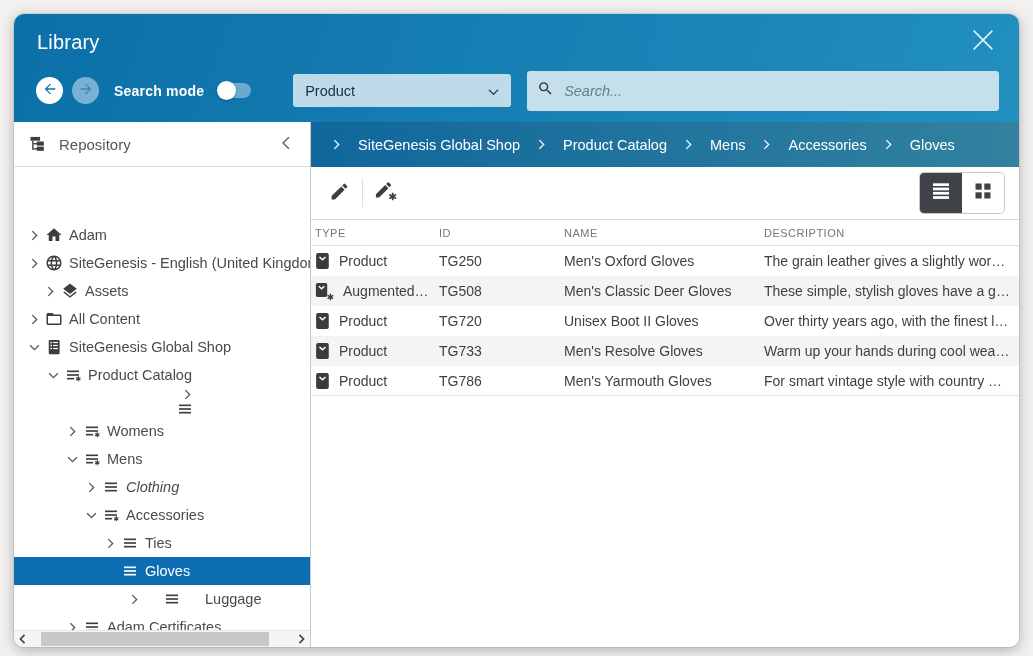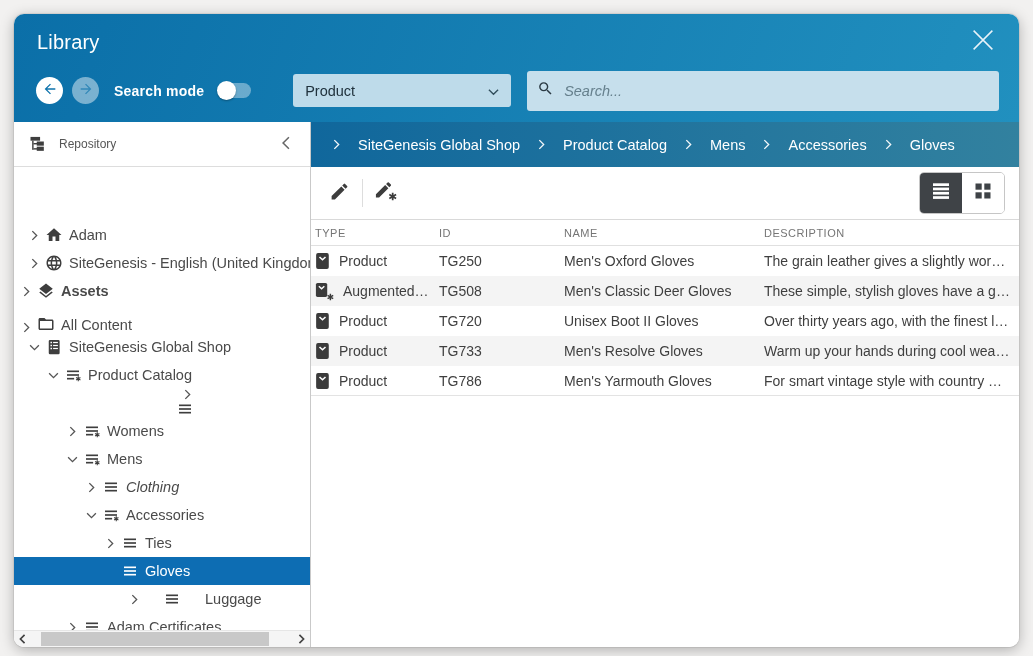--- a/index.html
+++ b/index.html
@@ -42,21 +42,21 @@
   .search-box { margin-left:16px; flex:1; height:40px; border-radius:3px;
     background:var(--search-bg,#c6dfec); display:flex; align-items:center; padding:12px 10px; }
   .search-box input { flex:1; border:0; outline:0; background:transparent; margin-left:8px;
     font-family:"Liberation Sans",sans-serif; font-size:14.5px; color:#24333c; }
   .search-box input::placeholder { color:#66808d; font-style:italic; }
   
   .body { flex:1; display:flex; min-height:0; }
   .sidebar { flex:0 0 297px; border-right:1px solid #c9c9c9; position:relative;
     display:flex; flex-direction:column; min-width:0; background:#fff; }
   .side-hdr { flex:0 0 45px; border-bottom:1px solid #ddd; display:flex; align-items:center;
-    padding:0 15px 0 14px; color:#565656; font-size:12px; }
+    padding:0 15px 0 14px; color:#565656; font-size:15px; }
   .side-hdr .t-icon { display:flex; margin-right:11px; }
   .collapse-btn { margin-left:auto; display:flex; cursor:pointer; padding:4px; }
   .tree { flex:1; overflow:hidden; padding-top:7px; }
   .tree-row { height:28px; display:flex; align-items:center; font-size:14.5px; color:#4a4a4a;
     white-space:nowrap; cursor:pointer; }
   .tree-row .arrow { width:17px; display:flex; justify-content:center; flex:0 0 auto; color:#555; }
   .tree-row .icon { width:18px; display:flex; justify-content:center; margin:0 6px 0 2px;
     flex:0 0 auto; color:#3e3e3e; }
   .tree-row .lbl { overflow:hidden; }
   .tree-row.selected { background:var(--selection,#0d6db3); color:#fff; }
@@ -179,34 +179,34 @@
                 <path d="M1.5 1l5 5-5 5"></path>
               </svg>
             </span>
             <span class="icon">
               <svg width="18" height="18" viewBox="0 0 24 24" fill="currentColor">
                 <path d="M11.99 2C6.47 2 2 6.48 2 12s4.47 10 9.99 10C17.52 22 22 17.52 22 12S17.52 2 11.99 2zm6.93 6h-2.95a15.65 15.65 0 0 0-1.38-3.56A8.03 8.03 0 0 1 18.92 8zM12 4.04c.83 1.2 1.48 2.53 1.91 3.96h-3.82c.43-1.43 1.08-2.76 1.91-3.96zM4.26 14C4.1 13.36 4 12.69 4 12s.1-1.36.26-2h3.38c-.08.66-.14 1.32-.14 2s.06 1.34.14 2H4.26zm.82 2h2.95c.32 1.25.78 2.45 1.38 3.56A8.03 8.03 0 0 1 5.08 16zm2.95-8H5.08a8.03 8.03 0 0 1 4.33-3.56A15.65 15.65 0 0 0 8.03 8zM12 19.96c-.83-1.2-1.48-2.53-1.91-3.96h3.82c-.43 1.43-1.08 2.76-1.91 3.96zM14.34 14H9.66c-.09-.66-.16-1.32-.16-2s.07-1.35.16-2h4.68c.09.65.16 1.32.16 2s-.07 1.34-.16 2zm.25 5.56c.6-1.11 1.06-2.31 1.38-3.56h2.95a8.03 8.03 0 0 1-4.33 3.56zM16.36 14c.08-.66.14-1.32.14-2s-.06-1.34-.14-2h3.38c.16.64.26 1.31.26 2s-.1 1.36-.26 2h-3.38z"></path>
               </svg>
             </span>
             <span class="lbl">SiteGenesis - English (United Kingdom)</span>
           </div>
-          <div class="tree-row" style="padding-left: 4px; font-weight: bold;">
+          <div class="tree-row" style="padding-left: 28px;">
             <span class="arrow">
               <svg width="7" height="11" viewBox="0 0 8 12" fill="none" stroke="currentColor" stroke-width="1.5">
                 <path d="M1.5 1l5 5-5 5"></path>
               </svg>
             </span>
             <span class="icon">
               <svg width="18" height="18" viewBox="0 0 24 24" fill="currentColor">
                 <path d="M11.99 18.54l-7.37-5.73L3 14.07l9 7 9-7-1.63-1.27-7.38 5.74zM12 16l7.36-5.73L21 9l-9-7-9 7 1.63 1.27L12 16z"></path>
               </svg>
             </span>
             <span class="lbl">Assets</span>
           </div>
-          <div class="tree-row" style="padding-left: 4px; align-items: flex-end;">
+          <div class="tree-row" style="padding-left: 12px;">
             <span class="arrow">
               <svg width="7" height="11" viewBox="0 0 8 12" fill="none" stroke="currentColor" stroke-width="1.5">
                 <path d="M1.5 1l5 5-5 5"></path>
               </svg>
             </span>
             <span class="icon">
               <svg width="18" height="18" viewBox="0 0 24 24" fill="currentColor">
                 <path d="M20 6h-8l-2-2H4c-1.1 0-2 .9-2 2v12c0 1.1.9 2 2 2h16c1.1 0 2-.9 2-2V8c0-1.1-.9-2-2-2zm0 12H4V8h16v10z"></path>
               </svg>
             </span>

